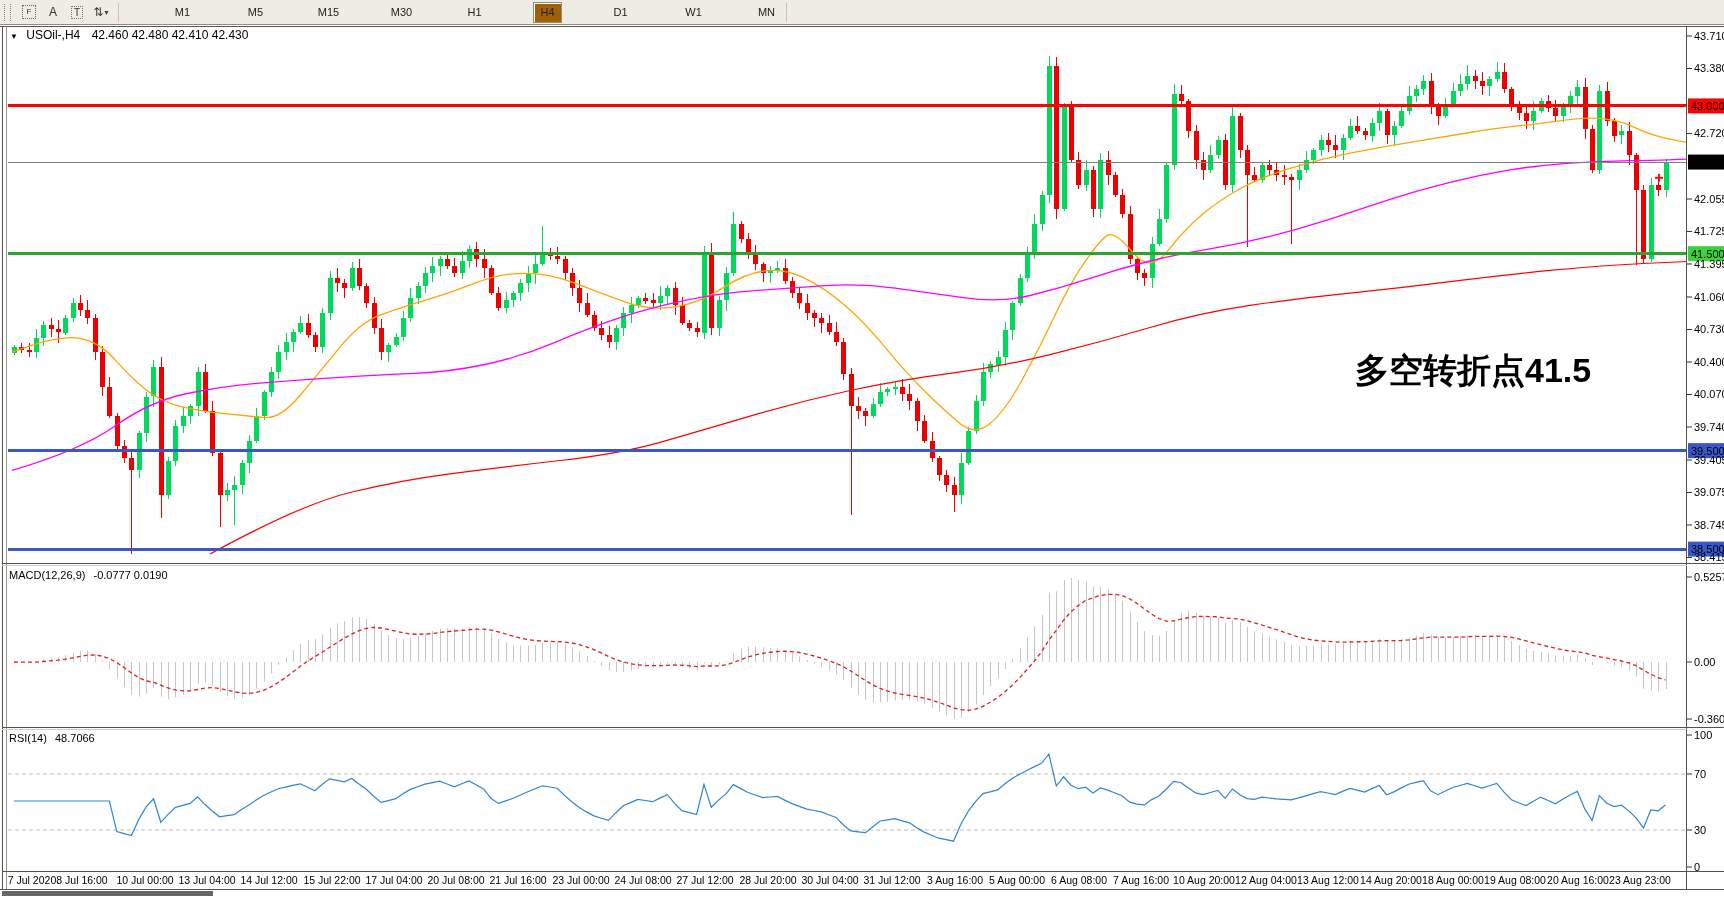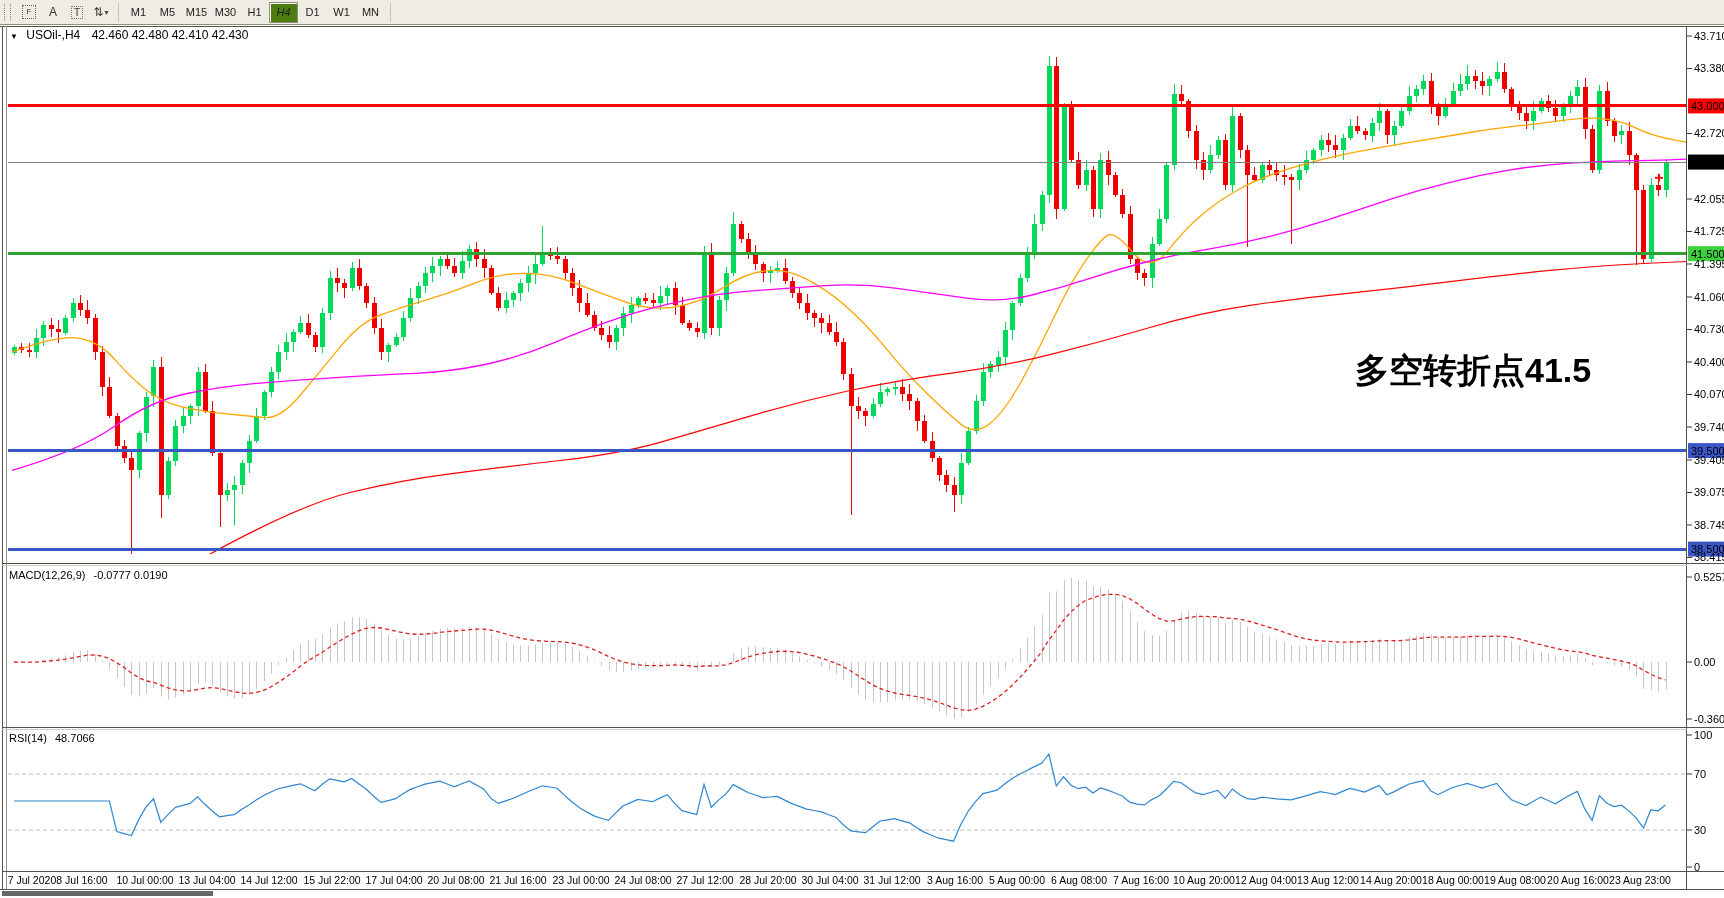--- a/index.html
+++ b/index.html
@@ -9,22 +9,22 @@
   .toolbar{position:absolute;top:0;left:0;width:1724px;height:25px;background:#EFECE3;
     border-bottom:1px solid #8F8C80;display:flex;align-items:center;box-sizing:border-box;padding:0 3px;}
   .grip{width:5px;height:17px;border-left:1px dotted #8a8676;border-right:1px dotted #8a8676;margin:0 6px 0 1px;}
   .tb-icon{width:22px;height:20px;display:flex;align-items:center;justify-content:center;
     font-size:12px;color:#333;background:transparent;border:1px solid transparent;cursor:default;}
   .fbox{width:12px;height:12px;border:1px dotted #666;font-size:8px;line-height:12px;text-align:center;color:#333;}
   .tbox{border:1px dotted #777;font-size:10px;padding:0 2px;color:#333;}
   .dd{font-size:8px;color:#444;margin-left:1px;}
   .sep{width:1px;height:19px;background:#C7C3B5;margin:0 5px;}
   .tf{min-width:27px;height:19px;font-size:11px;color:#222;background:transparent;
-    border:1px solid transparent;text-align:center;line-height:18px;cursor:default;}
-  .tf.active{background:#4d7c0f;border:1px solid #928F82;box-shadow:inset 1px 1px 0 #fff;font-style:italic;}
+    border:1px solid transparent;text-align:center;line-height:18px;cursor:default;margin-left:44px;}
+  .tf.active{background:#a16207;border:1px solid #928F82;box-shadow:inset 1px 1px 0 #fff;}
   svg text{font-family:"Liberation Sans",sans-serif;fill:#000;}
 </style>
 </head>
 <body>
 
 <div id="stage">
 
   
   <svg id="plot" width="1724" height="898">
     <g id="g-candles" shape-rendering="crispEdges">

